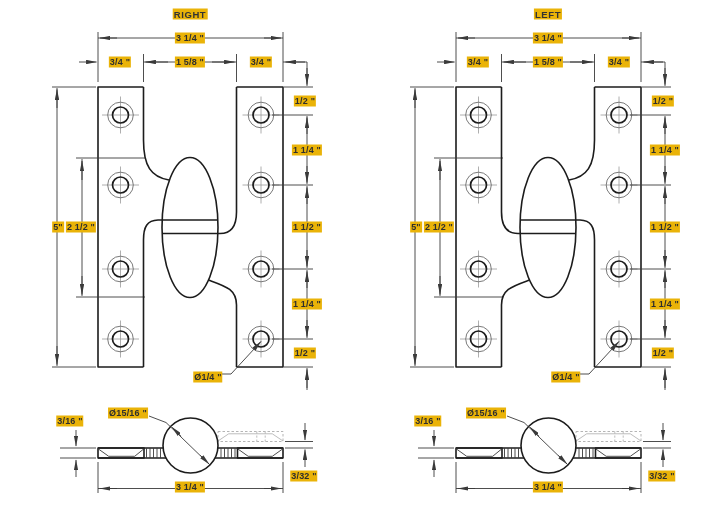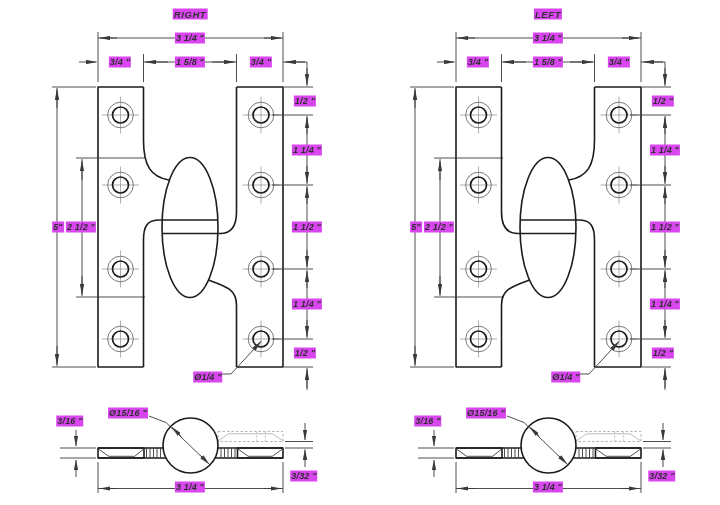--- a/index.html
+++ b/index.html
@@ -1,22 +1,22 @@
 <!DOCTYPE html>
 <html><head>
 <meta charset="utf-8">
 <style>
   html,body{margin:0;padding:0;background:#ffffff;}
   #sheet{position:relative;width:720px;height:505px;background:#fff;overflow:hidden;
          font-family:"Liberation Sans",sans-serif;}
   .drawing{position:absolute;top:0;width:372px;height:505px;}
   .drawing svg{position:absolute;left:0;top:0;}
   .lbl{position:absolute;transform:translate(-50%,-50%);font-size:9px;font-weight:700;
-       color:#2e2e2e;background:#d946ef;padding:0 1px;white-space:nowrap;line-height:11px;
-       letter-spacing:.2px;z-index:5;font-style:italic;}
+       color:#2e2e2e;background:#eab308;padding:0 1px;white-space:nowrap;line-height:11px;
+       letter-spacing:.2px;z-index:5;}
   .title{font-size:9.5px;letter-spacing:.6px;color:#333;}
   
   .o{stroke:#1c1c1c;stroke-width:1.6;fill:none;stroke-linejoin:round;stroke-linecap:butt;}
   .hb{stroke:#1c1c1c;stroke-width:1.7;fill:none;}
   .d{stroke:#3a3a3a;stroke-width:.9;fill:none;}
   .a{stroke:#3a3a3a;stroke-width:.9;fill:none;marker-end:url(#ah);}
   .cl{stroke:#9a9a9a;stroke-width:.8;fill:none;}
   .cs{stroke:#6b6b6b;stroke-width:.9;fill:none;}
   .g{stroke:#b5b5b5;stroke-width:1;fill:none;stroke-dasharray:2.5 2;}
   .gs{stroke:#b5b5b5;stroke-width:.9;fill:none;}

